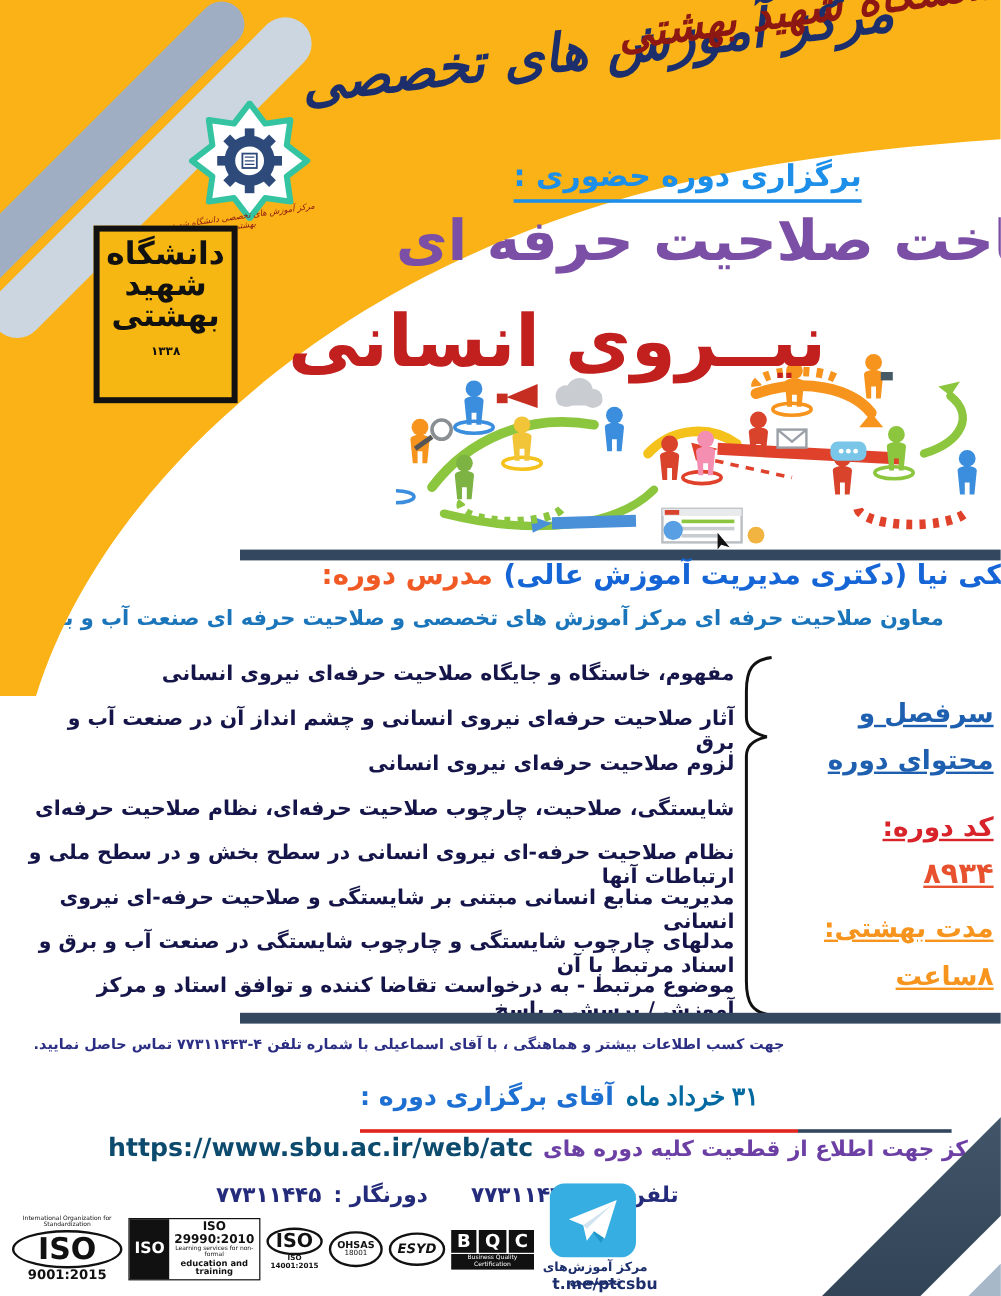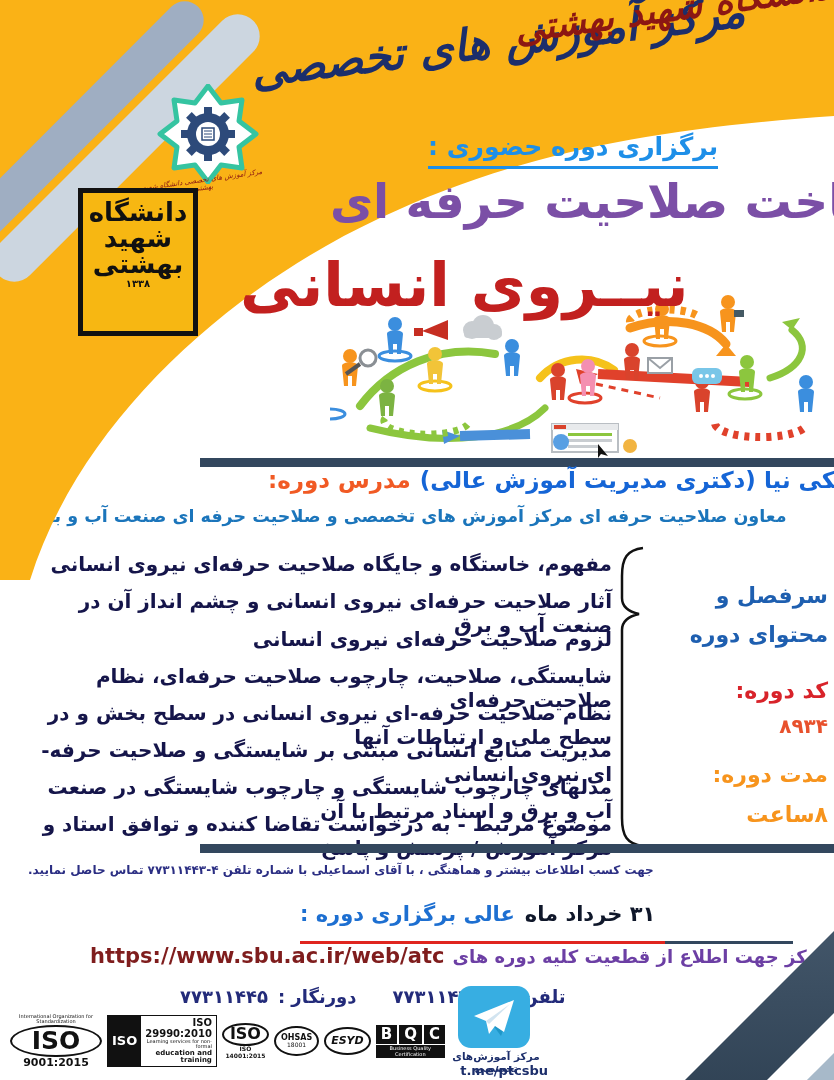--- a/index.html
+++ b/index.html
@@ -17,62 +17,62 @@
   
   .callig{font-weight:bold;font-style:italic;z-index:3;letter-spacing:1px;}
   #callig-blue{left:248px;top:46px;font-size:44px;color:#1C2E6B;transform:rotate(-7deg);transform-origin:left top;}
   #callig-red{left:512px;top:10px;font-size:36px;color:#8C1713;transform:rotate(-8deg);transform-origin:left top;}
   #logo-signature{left:138px;top:176px;width:130px;font-size:7px;color:#8C1713;font-style:italic;
                   transform:rotate(-8deg);text-align:center;z-index:3;}
   
   #sbu-seal{left:78px;top:188px;width:110px;height:132px;background:#F7B712;border:5px solid #111;
             z-index:3;text-align:center;color:#111;font-weight:bold;line-height:1.0;padding-top:6px;}
   #sbu-seal .l{font-size:26px;font-weight:900;letter-spacing:-2px;}
-  #sbu-seal .y{font-size:10px;margin-top:2px;}
+  #sbu-seal .y{font-size:10px;margin-top:12px;}
   
   #kicker{left:428px;top:132px;font-size:25px;font-weight:bold;color:#1E8FE8;z-index:4;
           border-bottom:3px solid #1E8FE8;padding-bottom:5px;}
   #title1{left:330px;top:174px;font-size:47px;font-weight:900;color:#7B4FA6;z-index:4;}
   #title2{left:240px;top:250px;font-size:60px;font-weight:900;color:#C2201F;z-index:4;}
   
   .divider{left:200px;width:634px;height:9px;background:#33475E;}
   
   #instructor-line{left:268px;top:467px;display:flex;gap:9px;font-size:23px;font-weight:900;}
   #instructor-label{color:#F15A24;}
   #instructor-name{color:#1565D6;}
   #deputy-line{left:28px;top:506px;font-size:17.5px;font-weight:900;color:#1B75BB;}
   
-  .item{right:222px;width:590px;text-align:right;font-size:20px;font-weight:900;color:#15154A;}
-  .side-label{right:6px;width:210px;font-weight:900;font-size:22px;}
+  .item{right:222px;width:590px;text-align:right;font-size:17px;font-weight:900;color:#15154A;}
+  .side-label{right:6px;width:210px;font-weight:900;font-size:22px;text-decoration:underline;}
   .blue-lab{color:#1E5FB0;}
   .red-lab{color:#D8232A;}
-  .orange-num{color:#E8512D;font-size:20px;}
+  .orange-num{color:#E8512D;font-size:24px;}
   .orange-lab{color:#F7941D;}
   
   #info-line{left:28px;top:863px;font-size:12px;font-weight:900;color:#2B2E83;}
   #schedule-line{left:300px;top:902px;display:flex;gap:10px;font-size:21px;font-weight:900;}
   #schedule-label{color:#1D6FD1;}
-  #schedule-value{color:#0f172a;}
+  #schedule-value{color:#0369a1;font-family:Liberation Serif, serif;}
   #schedule-underline-red{left:300px;top:941px;width:365px;height:3px;background:#E0251F;}
   #schedule-underline-navy{left:665px;top:941px;width:128px;height:3px;background:#33475E;}
   #site-line{left:90px;top:944px;display:flex;gap:8px;align-items:baseline;}
-  #site-url{font-size:21px;font-weight:bold;color:#7f1d1d;}
+  #site-url{font-size:21px;font-weight:bold;color:#0c4a6e;}
   #site-text{font-size:18px;font-weight:900;color:#6C3FA4;}
   #phone-line{left:180px;top:986px;display:flex;gap:10px;align-items:center;
               font-size:18px;font-weight:900;color:#232B7A;}
   .tel-gap{margin-left:26px;}
   
   #certs{left:10px;top:1014px;width:430px;display:flex;align-items:center;gap:5px;color:#111;}
   .cert{text-align:center;line-height:1.05;}
   #iso1 .ring{font-size:5px;width:92px;}
   #iso1 .big{font-size:25px;font-weight:900;border:2px solid #111;border-radius:50%;padding:1px 10px;}
   #iso1 .num{font-size:11px;font-weight:bold;}
   #iso2{display:flex;align-items:stretch;border:1px solid #111;}
   #iso2 .badge{background:#111;color:#fff;font-weight:900;font-size:13px;padding:10px 4px;display:flex;align-items:center;}
-  #iso2 .txt{padding:2px 4px;text-align:right;}
+  #iso2 .txt{padding:2px 4px;text-align:center;}
   #iso2 .t1{font-size:10px;font-weight:900;}
   #iso2 .t2{font-size:5px;}
   #iso2 .t3{font-size:7px;font-weight:900;}
   #iso3 .big{font-size:16px;font-weight:900;border:2px solid #111;border-radius:50%;padding:1px 6px;}
   #iso3 .num{font-size:6px;font-weight:bold;}
   .oval{border:2px solid #111;border-radius:50%;padding:6px 5px;}
   #ohsas .t{font-size:8px;font-weight:900;}
   #ohsas .n{font-size:6px;}
   #esyd .t{font-size:11px;font-weight:900;font-style:italic;}
   #bqc .letters{display:flex;gap:2px;}
@@ -230,29 +230,29 @@
 <div class="abs item rtl" style="top:812px;">موضوع مرتبط - به درخواست تقاضا کننده و توافق استاد و مرکز آموزش / پرسش و پاسخ</div>
 
 <svg class="abs" style="left:605px;top:546px;" width="45" height="302" viewBox="0 0 45 302">
   <path d="M38,2 C22,4 17,12 17,30 L17,52 C17,62 25,66 34,68 C25,70 17,74 17,84 L17,272 C17,290 22,298 38,300" stroke="#111" stroke-width="2.5" fill="none"></path>
 </svg>
 
 <div class="abs side-label blue-lab rtl" style="top:583px;">سرفصل و</div>
 <div class="abs side-label blue-lab rtl" style="top:622px;">محتوای دوره</div>
 <div class="abs side-label red-lab rtl" style="top:678px;">کد دوره:</div>
 <div class="abs side-label orange-num rtl" style="top:714px;color:#E8512D;">۸۹۳۴</div>
-<div class="abs side-label orange-lab rtl" style="top:762px;">مدت دوره:</div>
+<div class="abs side-label orange-lab rtl" style="top:762px;">مدت بهشتی:</div>
 <div class="abs side-label orange-lab rtl" style="top:802px;">۸ساعت</div>
 
 <div class="abs divider" style="top:844px;"></div>
 
 <div id="info-line" class="abs rtl nowrap">جهت کسب اطلاعات بیشتر و هماهنگی ، با آقای اسماعیلی با شماره تلفن ۴-۷۷۳۱۱۴۴۳ تماس حاصل نمایید.</div>
 
 <div id="schedule-line" class="abs nowrap">
-  <span id="schedule-label" class="rtl">عالی برگزاری دوره :</span>
+  <span id="schedule-label" class="rtl">آقای برگزاری دوره :</span>
   <span id="schedule-value" class="rtl">۳۱ خرداد ماه</span>
 </div>
 <div id="schedule-underline-red" class="abs"></div>
 <div id="schedule-underline-navy" class="abs"></div>
 
 <div id="site-line" class="abs nowrap">
   <span id="site-url" class="ltr">https://www.sbu.ac.ir/web/atc</span>
   <span id="site-text" class="rtl">سایت مرکز جهت اطلاع از قطعیت کلیه دوره های</span>
 </div>
 

